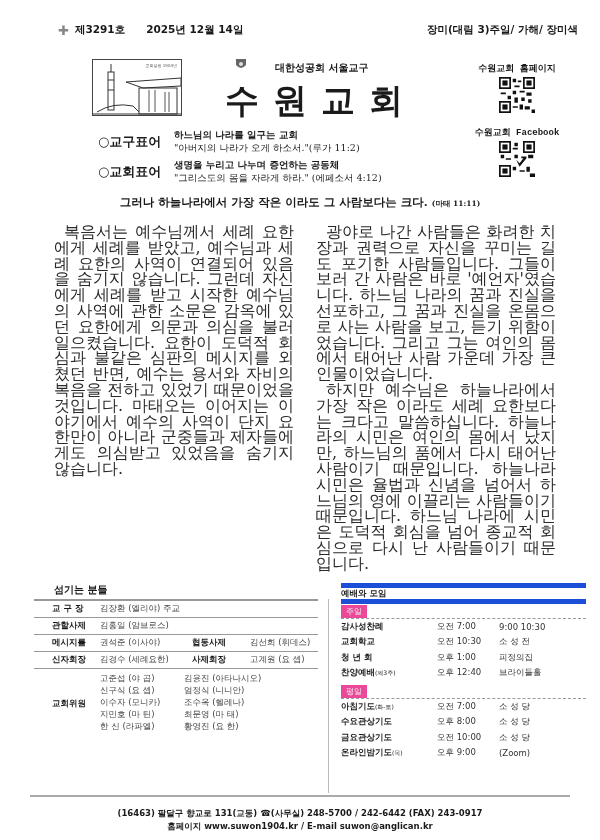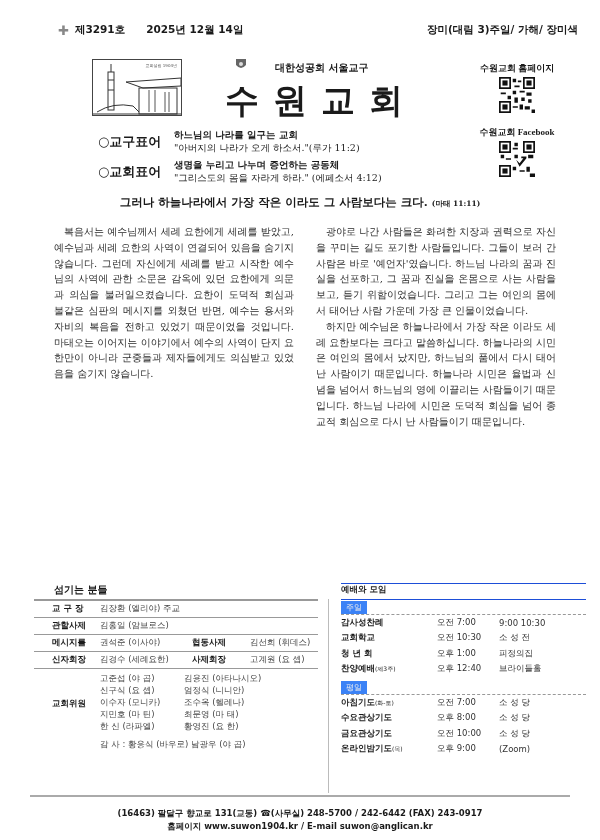--- a/index.html
+++ b/index.html
@@ -11,36 +11,36 @@
   .topbar .issue { margin-right: 21px; text-align: right; }
   .topbar .season { margin-left: auto; font-weight: bold; }
 
   .church-img { position: absolute; left: 92px; top: 59px; width: 90px; height: 57px; border: 1px solid #444; background: #fff; overflow: hidden; }
   .church-img .cap { position: absolute; right: 4px; top: 3px; font-size: 4px; color: #555; }
 
   .emblem { position: absolute; left: 235px; top: 57px; width: 12px; height: 14px; }
   .denom { position: absolute; left: 275px; top: 61px; font-family: "DejaVu Serif", serif; font-size: 10px; font-weight: bold; }
   .church-title { position: absolute; left: 225px; top: 80px; font-family: "DejaVu Serif", serif; font-size: 34px; font-weight: bold; letter-spacing: 14px; line-height: 40px; }
 
-  .qr-block { position: absolute; text-align: center; font-family: Liberation Serif, serif; font-size: 9px; font-weight: bold; }
+  .qr-block { position: absolute; text-align: center; font-family: Liberation Mono, monospace; font-size: 9px; font-weight: bold; }
   .qr-block.home { left: 462px; top: 62px; width: 110px; }
   .qr-block.fb { left: 462px; top: 126px; width: 110px; }
   .qr { width: 36px; height: 36px; margin: 2px auto 0; display: block; }
 
   .motto-row { position: absolute; left: 98px; display: flex; align-items: flex-start; }
   .motto-row.r1 { top: 129px; }
   .motto-row.r2 { top: 159px; }
   .motto-label { font-size: 13px; font-weight: bold; width: 76px; padding-top: 4px; }
   .motto-text .m1 { font-family: "DejaVu Serif", serif; font-size: 9.5px; font-weight: bold; }
   .motto-text .m2 { font-family: "DejaVu Serif", serif; font-size: 9.5px; color: #222; }
 
   .headline { position: absolute; top: 195px; left: 0; right: 0; text-align: center; font-family: "DejaVu Serif", serif; font-size: 11.5px; font-weight: bold; }
   .headline .ref { font-size: 7.5px; margin-left: 4px; }
 
-  .col { position: absolute; top: 224px; width: 240px; font-family: "DejaVu Serif", serif; font-size: 10px; line-height: 15.8px; text-align: justify; color: #2a2a2a; }
+  .col { position: absolute; top: 224px; width: 240px; font-family: "DejaVu Serif", serif; font-size: 16px; line-height: 15.8px; text-align: justify; color: #2a2a2a; }
   .col.left { left: 54px; }
   .col.right { left: 316px; }
   .col p { text-indent: 10px; }
 
   .sec-title { position: absolute; font-size: 10px; font-weight: bold; }
   .sec-title.serve { left: 54px; top: 583px; }
   .sec-title.worship { left: 341px; top: 583px; }
 
   .serve-table { position: absolute; left: 34px; top: 599px; width: 284px; border-top: 2px solid #999; font-size: 8.5px; }
   .serve-table .row { display: flex; align-items: center; height: 17px; border-bottom: 1px solid #999; }
@@ -48,22 +48,22 @@
   .serve-table .v1 { width: 92px; color: #444; }
   .serve-table .lbl2 { width: 58px; font-weight: bold; }
   .serve-table .v2 { color: #444; }
   .serve-table .council { display: flex; padding-top: 4px; border-bottom: none; height: auto; }
   .council .lbl { padding-top: 1px; }
   .council .names { display: grid; grid-template-columns: 84px 110px; row-gap: 0; color: #444; }
   .auditor { padding: 6px 0 0 66px; color: #444; font-size: 8.5px; }
 
   .divider-v { position: absolute; left: 328px; top: 599px; width: 1px; height: 194px; background: #bbb; }
 
-  .worship { position: absolute; left: 341px; top: 599px; width: 245px; font-size: 8.5px; border-top: 1px solid #1d4ed8; }
-  .w-tag { display: inline-block; background: #3b82f6; color: #eee; font-size: 8px; padding: 1px 5px; margin-top: 1px; font-family: Liberation Serif, serif; }
+  .worship { position: absolute; left: 341px; top: 599px; width: 245px; font-size: 8.5px; border-top: 5px solid #1d4ed8; }
+  .w-tag { display: inline-block; background: #ec4899; color: #eee; font-size: 8px; padding: 1px 5px; margin-top: 1px; font-family: Liberation Serif, serif; }
   .w-group { border-top: 1px dashed #999; margin-bottom: 3px; }
   .w-row { display: flex; height: 15.5px; align-items: center; }
   .w-row .n { width: 72px; font-weight: bold; }
   .w-row .n small { font-size: 6px; font-weight: normal; }
   .w-row .t { width: 62px; color: #333; margin-left: 24px; }
   .w-row .p { color: #333; }
 
   .footer { position: absolute; left: 30px; right: 30px; top: 795px; border-top: 2px solid #aaa; border-bottom: 2px solid #aaa; padding: 10px 0; text-align: center; font-size: 8.5px; font-weight: bold; line-height: 13px; }
 </style>
 </head>
@@ -192,21 +192,20 @@
       <span>신구식 (요 셉)</span>
       <span>엄정식 (니니안)</span>
       <span>이수자 (모니카)</span>
       <span>조수옥 (헬레나)</span>
       <span>지민호 (마 틴)</span>
       <span>최문영 (마 태)</span>
       <span>한 신 (라파엘)</span>
       <span>황영진 (요 한)</span>
     </div>
   </div>
-  <div class="auditor">감 사 : 황응식 (바우로) 남광우 (야 곱)</div>
 </div>
 
 <div class="divider-v"></div>
 
 <div class="sec-title worship">예배와 모임</div>
 <div class="worship">
   <span class="w-tag">주일</span>
   <div class="w-group">
     <div class="w-row">
       <span class="n"><span>감사성찬례</span><small></small></span>

